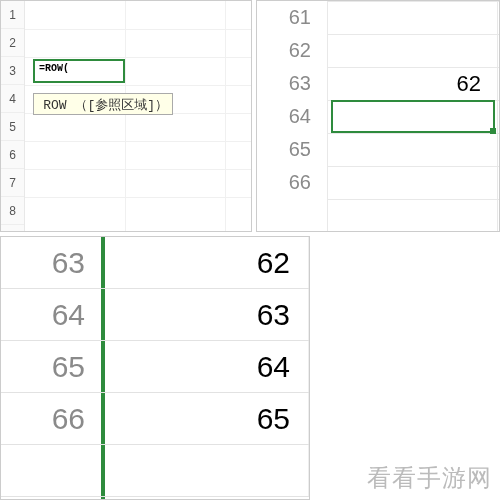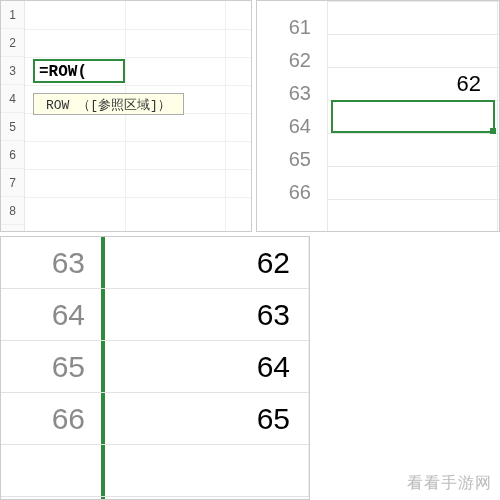--- a/index.html
+++ b/index.html
@@ -39,42 +39,42 @@
   .gridline-h { position: absolute; left: 0; right: 0; height: 0; border-top: 1px solid #f0f0f0; }
   .gridline-v { position: absolute; top: 0; bottom: 0; width: 0; border-left: 1px solid #f0f0f0; }
 
   .formula-cell {
     position: absolute;
     left: 8px; top: 58px;
     width: 92px; height: 24px;
     border: 2px solid #2e8b3d;
     background: #fff;
     font-family: "Courier New", monospace;
-    font-size: 16px; font-weight: bold;
+    font-size: 10px; font-weight: bold;
     padding: 2px 4px;
     color: #000;
   }
   .formula-tip {
     position: absolute;
     left: 8px; top: 92px;
     min-width: 140px; height: 22px;
     background: #ffffe8;
     border: 1px solid #aaa;
     font-family: "Courier New", SimSun, monospace;
     font-size: 13px;
-    padding: 2px 12px;
+    padding: 2px 4px;
     color: #333;
     white-space: nowrap;
+    text-align: right;
   }
 
   
   .p2-rowhdr-col {
     position: absolute; left: 0; top: 0; width: 70px; height: 100%;
     background: #fff;
-    margin-top: 10px;
   }
   .p2-rowhdr {
     height: 33px; line-height: 33px;
     font-size: 20px; color: #8a8a8a;
     text-align: right; padding-right: 16px;
   }
   .p2-grid {
     position: absolute; left: 70px; top: 0; right: 0; bottom: 0;
   }
   .p2 .colline { position: absolute; top: 0; bottom: 0; width: 0; border-left: 1px solid #e8e8e8; }
@@ -117,21 +117,21 @@
   .p3-val {
     position: absolute; left: 104px; top: 0; right: 0; height: 100%;
     text-align: right; padding-right: 18px; line-height: 52px;
     color: #000; font-size: 30px;
     border-right: 1px solid #eee;
   }
 
   .watermark {
     position: absolute;
     right: 8px; bottom: 6px;
-    font-size: 16px; color: #bbb;
+    font-size: 24px; color: #bbb;
     letter-spacing: 1px;
     font-family: "Microsoft YaHei", sans-serif;
   }
 </style>
 </head>
 <body>
 
 <div id="p1" class="panel">
   <div class="rowhdr-col">
     <div class="rowhdr">1</div>

